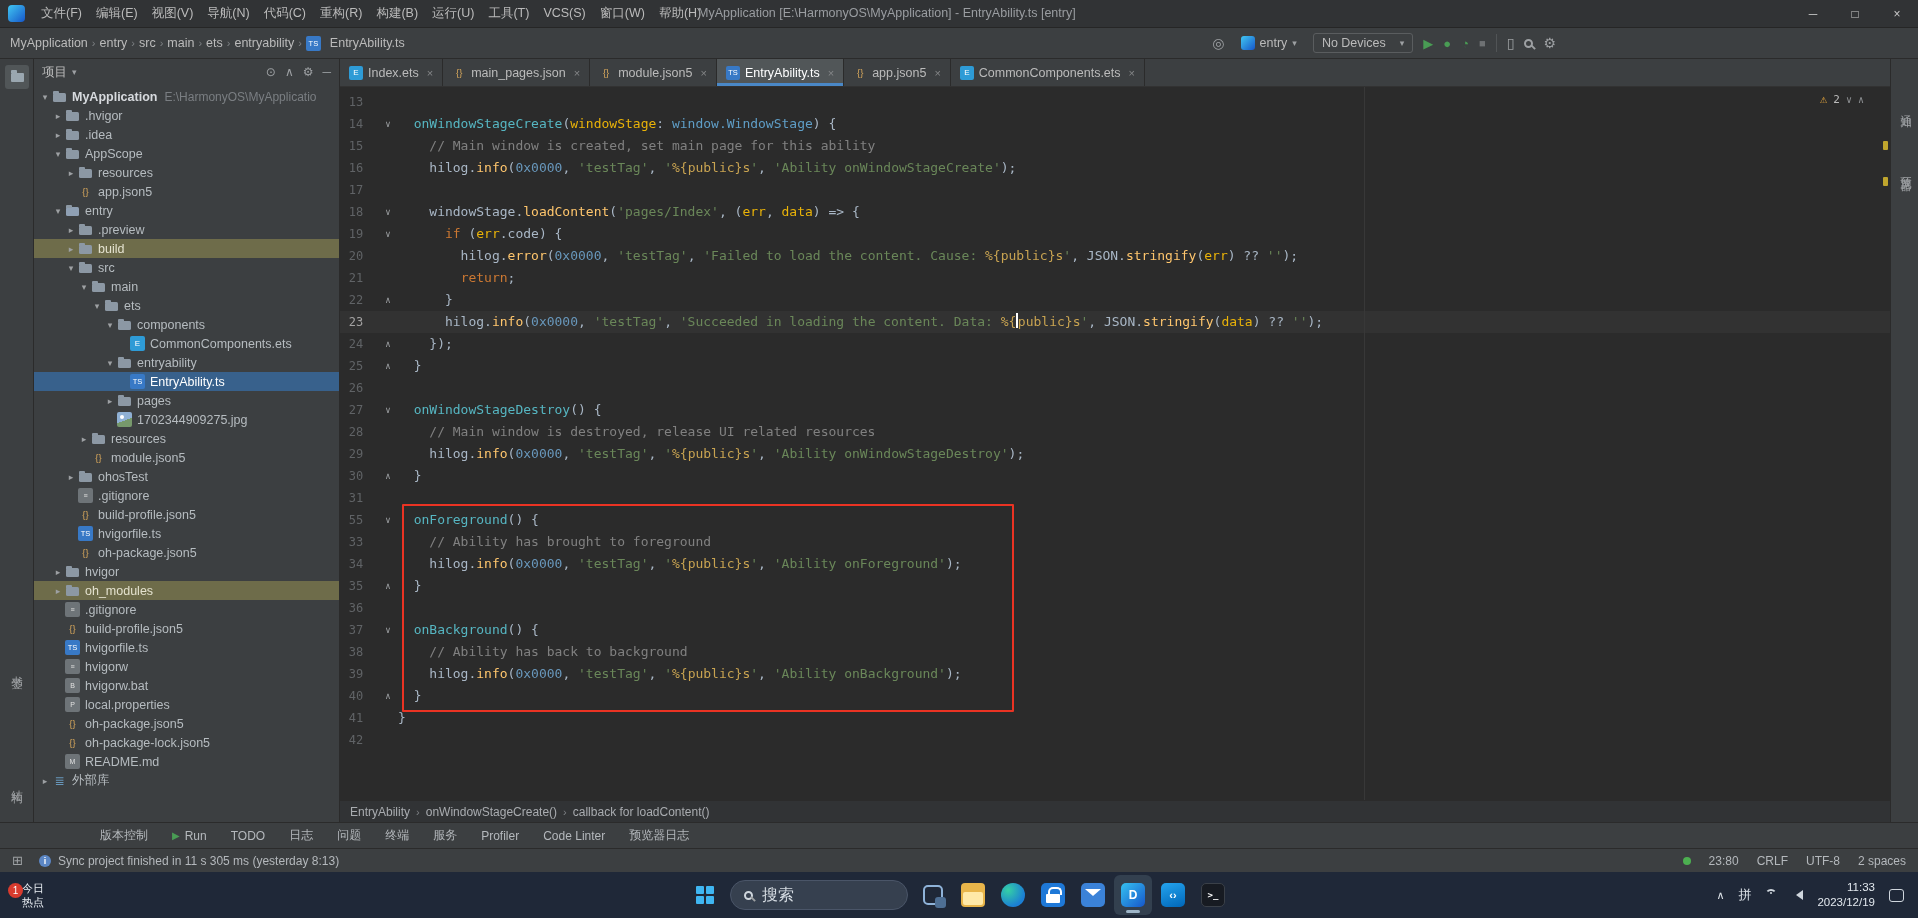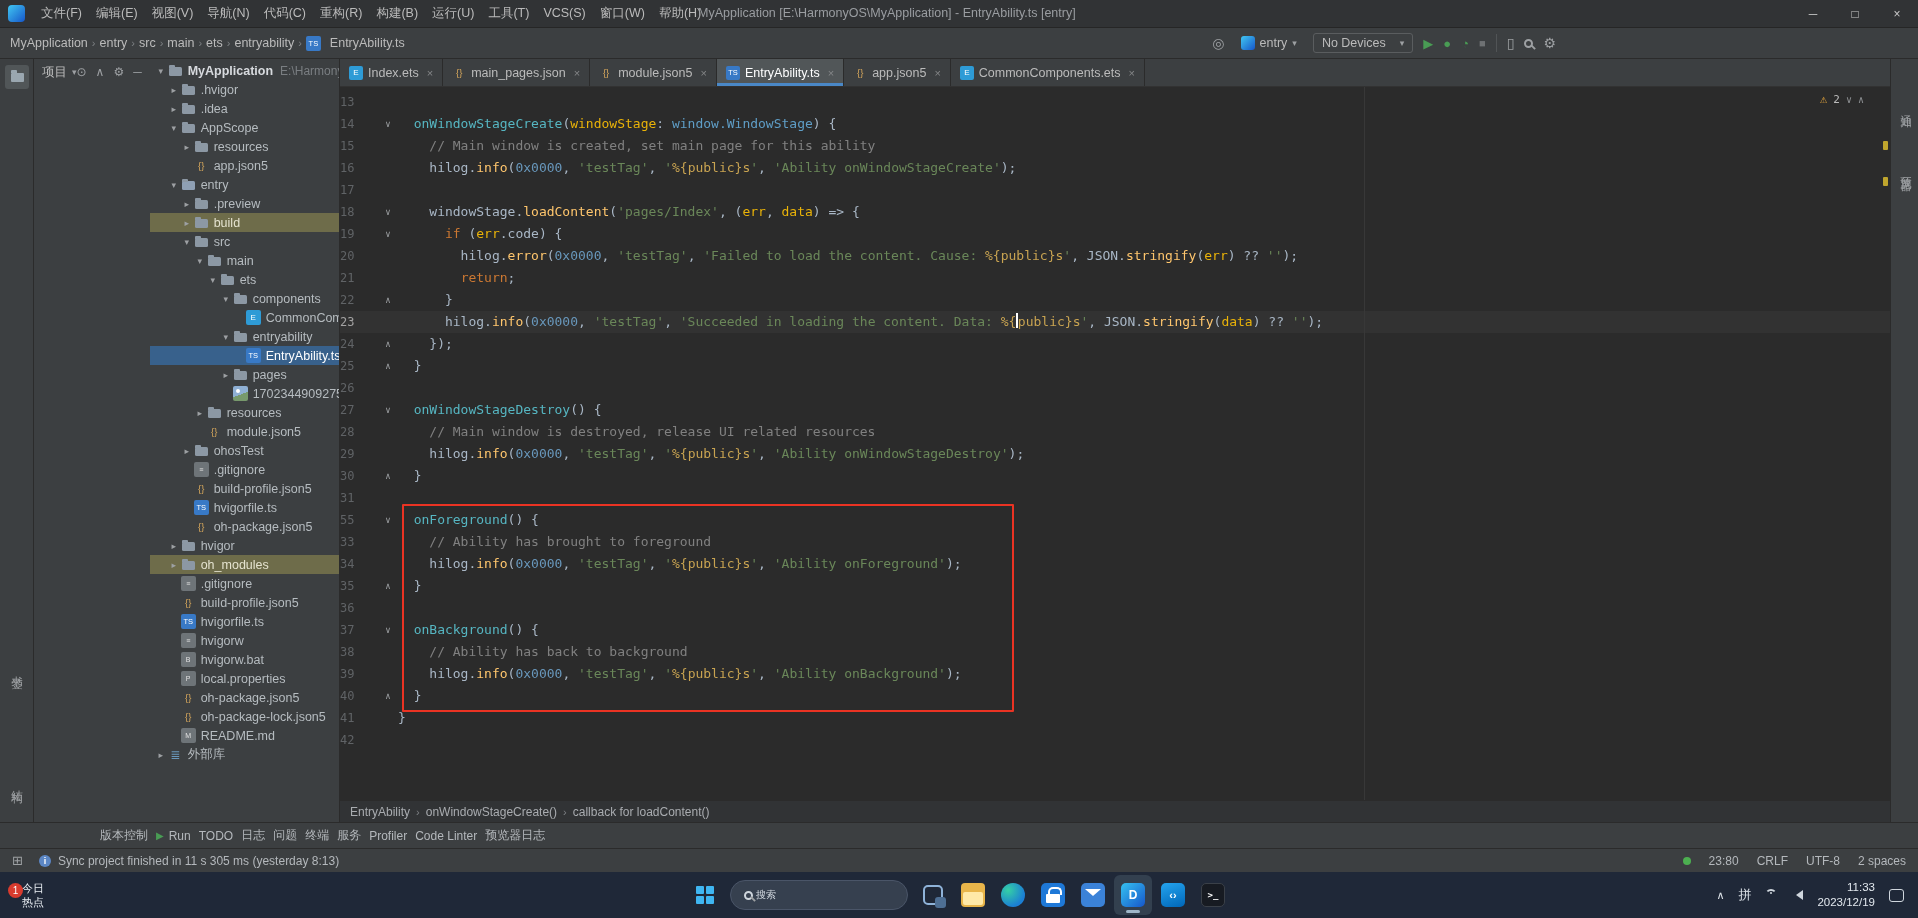--- a/index.html
+++ b/index.html
@@ -35,21 +35,21 @@
   .mini-folder{width:13px;height:9px;background:#9aa7b0;border-radius:1px;position:relative}
   .mini-folder::before{content:"";position:absolute;top:-3px;left:0;width:6px;height:3px;background:#9aa7b0;border-radius:1px 1px 0 0}
   .vlabel{position:absolute;writing-mode:vertical-rl;font-size:11.5px;color:#9da0a3;letter-spacing:2px}
   .lstrip .vlabel{left:9px}
   .lstrip .vlabel:nth-child(2){top:608px}
   .lstrip .vlabel:nth-child(3){top:722px}
   .rstrip .vlabel{left:7px}
   .rstrip .vlabel:nth-child(1){top:46px}
   .rstrip .vlabel:nth-child(2){top:108px}
   
-  .pane{width:306px;background:#3c3f41;border-right:1px solid #2b2b2b;display:flex;flex-direction:row;flex:none}
+  .pane{width:306px;background:#3c3f41;border-right:1px solid #2b2b2b;display:flex;flex-direction:column;flex:none}
   .pane-header{height:26px;display:flex;align-items:center;padding:0 8px;font-size:12.5px;color:#bbbbbb;flex:none}
   .pane-header .hd-icons{margin-left:auto;display:flex;gap:9px;color:#9da0a3;font-size:12px}
   .tree{flex:1;overflow:hidden;padding-top:2px}
   .trow{height:19px;display:flex;align-items:center;font-size:12.5px;color:#b6bcc0;white-space:nowrap;cursor:default}
   .trow.sel{background:#38618C;color:#fff}
   .trow.hl{background:#6E6C4A;color:#e4e2cf}
   .trow .chev{width:14px;flex:none;font-size:9px;color:#9da0a3;text-align:center}
   .trow .lbl{margin-left:0}
   .trow .lbl.bold{font-weight:bold;color:#d7dade}
   .trow .sfx{margin-left:7px;color:#7a7e82;font-size:12px}
@@ -67,56 +67,56 @@
   
   .edcol{flex:1;display:flex;flex-direction:column;min-width:0;background:#2b2b2b}
   .tabs{height:28px;background:#3c3f41;border-bottom:1px solid #323232;display:flex;flex:none}
   .tab{display:flex;align-items:center;gap:5px;padding:0 9px;font-size:12.5px;color:#bbbbbb;border-right:1px solid #2b2b2b;white-space:nowrap}
   .tab .fi{margin-right:0;width:14px;height:14px}
   .tab .x{color:#848688;font-size:11px;margin-left:3px}
   .tab.active{background:#515658;color:#fff;box-shadow:inset 0 -3px 0 #4A88C7}
   .code-area{position:relative;flex:1;overflow:hidden;font-family:"DejaVu Sans Mono","Liberation Mono",monospace;font-size:13px;padding-top:4px}
   .code-line{height:22px;line-height:22px;display:flex;white-space:pre}
   .code-line.cur{background:#323232}
-  .code-line .ln{width:38px;flex:none;text-align:left;color:#606366;padding-right:6px;font-size:12px}
+  .code-line .ln{width:38px;flex:none;text-align:center;color:#606366;padding-right:6px;font-size:12px}
   .code-line.cur .ln{color:#a4a3a3}
   .code-line .fold{width:20px;flex:none;color:#9da0a3;font-size:9px;text-align:center}
   .code-line .ct{flex:1;overflow:hidden}
   .tk-pln{color:#A9B7C6}.tk-mth{color:#56B6C2}.tk-cm{color:#808080}.tk-str{color:#6A8759}
   .tk-spec{color:#C8A351}.tk-num{color:#6897BB}.tk-fn{color:#FFC66D}.tk-kw{color:#CC7832}
   .tk-par{color:#eab308}.tk-typ{color:#5F9EC7}
   .caret{display:inline-block;width:1.5px;height:15px;background:#ffffff;vertical-align:-2px}
   .wrap-guide{position:absolute;top:0;bottom:0;left:1024px;width:1px;background:#383838}
   .annotation{position:absolute;left:62px;border:2px solid #EA3323;border-radius:1px;pointer-events:none;z-index:5}
   .inspect{position:absolute;top:5px;right:26px;display:flex;align-items:center;gap:6px;font-size:11px;color:#bbbbbb;z-index:6}
   .inspect .warn{color:#F4AF3D;font-size:12px}
   .inspect .nav{color:#8d9093;font-size:10px}
   .stripe-mark{position:absolute;right:2px;width:5px;height:9px;border-radius:1px;background:#BFA52D;z-index:6}
   
   .ed-crumbs{height:22px;background:#313335;border-top:1px solid #2b2b2b;display:flex;align-items:center;gap:6px;padding:0 10px;font-size:12px;color:#a9acb0;flex:none}
   
-  .bottom-bar{height:26px;background:#3c3f41;border-top:1px solid #2b2b2b;display:flex;align-items:center;gap:8px;padding-left:100px;font-size:12px;color:#b4b8bc}
+  .bottom-bar{height:26px;background:#3c3f41;border-top:1px solid #2b2b2b;display:flex;align-items:center;gap:24px;padding-left:100px;font-size:12px;color:#b4b8bc}
   .bb-item{display:flex;align-items:center;gap:5px}
   .bb-run{color:#499C54;font-size:10px}
   
   .statusbar{height:24px;background:#3c3f41;border-top:1px solid #2b2b2b;display:flex;align-items:center;padding:0 12px;font-size:12px;color:#b4b8bc}
   .sb-grid{color:#9da0a3;font-size:13px;margin-right:16px}
   .sb-sync-ico{width:12px;height:12px;border-radius:50%;background:#5C87C5;color:#fff;font-size:9px;display:inline-flex;align-items:center;justify-content:center;margin-right:7px;font-weight:bold}
   .sb-right{margin-left:auto;display:flex;align-items:center;gap:18px}
   .sb-dot{width:8px;height:8px;border-radius:50%;background:#4CAF50}
   
   .taskbar{height:46px;background:#1f2838;position:relative;display:flex;align-items:center}
   .widget{display:flex;align-items:center;padding-left:16px;position:relative}
   .widget .badge{position:absolute;left:8px;top:2px;width:15px;height:15px;border-radius:50%;background:#D83B2E;color:#fff;font-size:10px;display:flex;align-items:center;justify-content:center;z-index:2}
   .widget .wtxt{font-size:11px;line-height:1.3;color:#e8edf2;padding-left:6px}
   .tb-center{position:absolute;left:50%;transform:translateX(-50%);display:flex;align-items:center;gap:6px}
   .start{width:38px;height:40px;display:flex;align-items:center;justify-content:center;border-radius:6px}
   .start-grid{display:grid;grid-template-columns:8px 8px;grid-template-rows:8px 8px;gap:1.5px}
   .start-grid div{background:#3fb6f2;border-radius:1px}
-  .search-pill{height:30px;width:178px;border-radius:15px;background:#36404f;border:1px solid #4a5568;display:flex;align-items:center;gap:3px;padding:0 13px;color:#d5dbe2;font-size:10px}
+  .search-pill{height:30px;width:178px;border-radius:15px;background:#36404f;border:1px solid #4a5568;display:flex;align-items:center;gap:9px;padding:0 13px;color:#d5dbe2;font-size:16px}
   .app{width:38px;height:40px;display:flex;align-items:center;justify-content:center;border-radius:6px;position:relative}
   .app.active{background:#33404f}
   .app.active::after{content:"";position:absolute;bottom:2px;left:12px;right:12px;height:3px;border-radius:2px;background:#9fb6c9}
   .ai{width:24px;height:24px;border-radius:5px;display:flex;align-items:center;justify-content:center;font-size:10px;color:#fff;font-weight:bold}
   .ai-task{width:20px;height:20px;border:2.5px solid #8fb3d9;border-radius:5px;background:transparent;position:relative}
   .ai-task::after{content:"";position:absolute;right:-5px;bottom:-5px;width:11px;height:11px;background:#4e6f94;border-radius:3px}
   .ai-explorer{background:#e8b54a;position:relative;border-radius:4px}
   .ai-explorer::after{content:"";position:absolute;left:2px;right:2px;bottom:2px;height:13px;background:#ffe9a8;border-radius:2px}
   .ai-edge{border-radius:50%;background:radial-gradient(circle at 30% 30%,#35d0a5,#1b7fd4 70%)}
   .ai-store{background:#1E78D7;position:relative}

